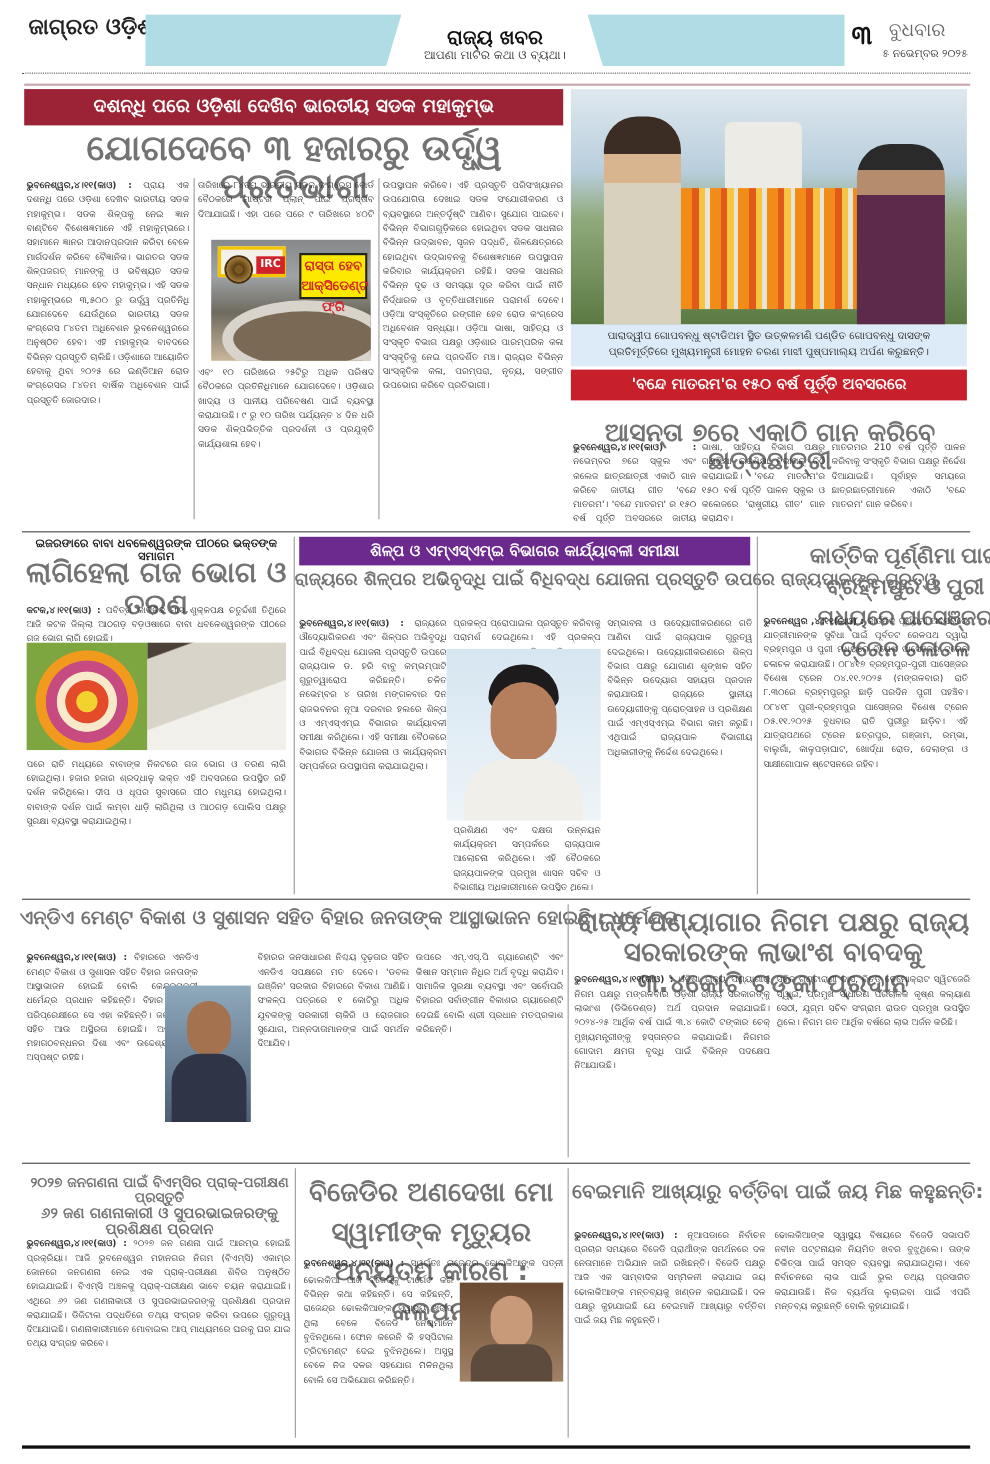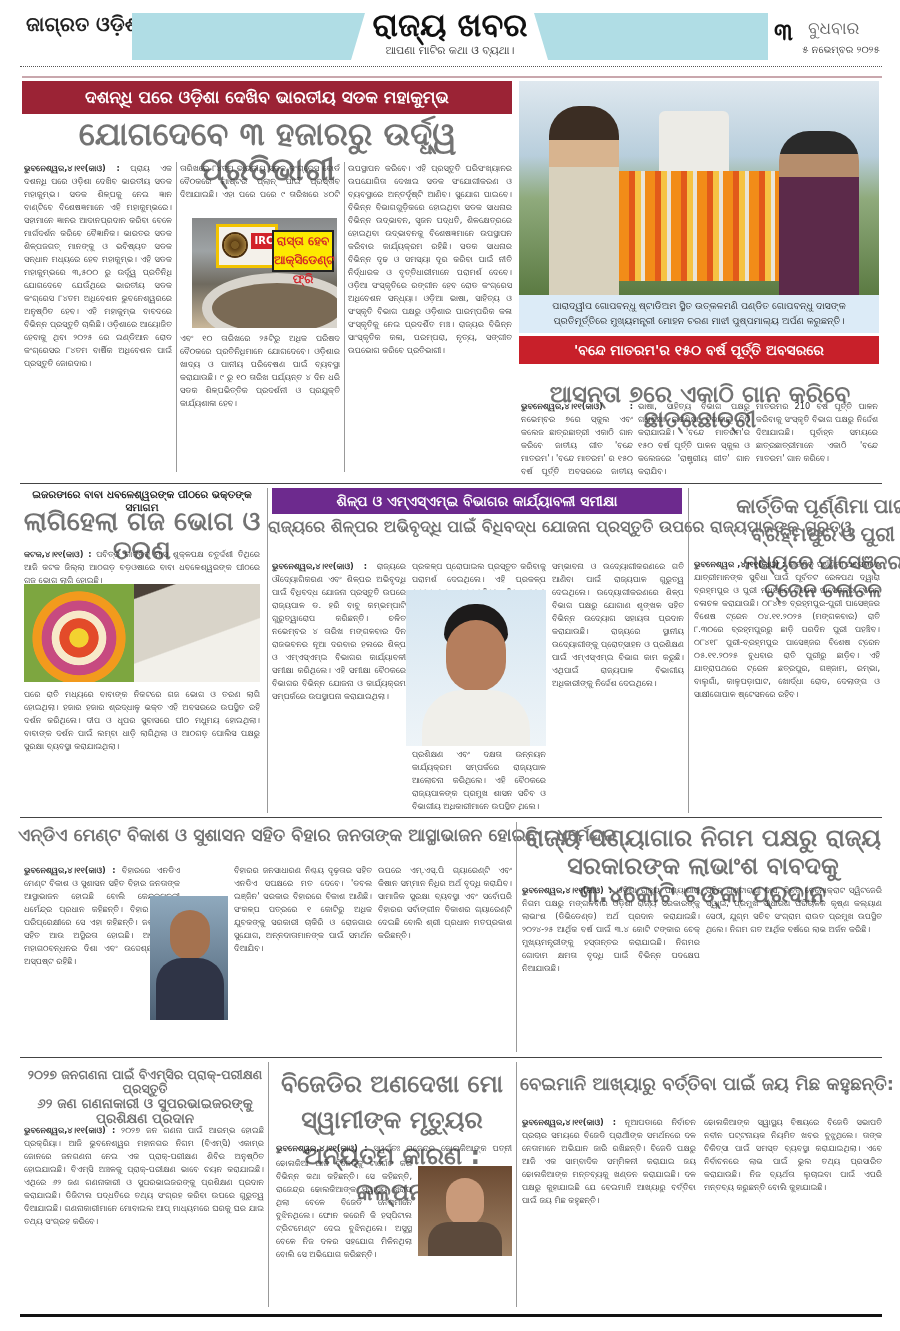--- a/index.html
+++ b/index.html
@@ -3,21 +3,21 @@
 <meta charset="utf-8">
 <style>
   *{box-sizing:border-box;margin:0;padding:0;}
   body{width:900px;height:1331px;background:#fff;font-family:"DejaVu Sans",sans-serif;color:#222;overflow:hidden;position:relative;}
   .abs{position:absolute;}
   
   .logo{left:26px;top:12px;font-size:20px;font-weight:bold;color:#222;letter-spacing:0px;}
   .band{background:#b0dde5;}
   .band-left{left:132px;top:13px;width:233px;height:47px;clip-path:polygon(0 0,100% 0,94% 100%,0 100%);}
   .band-right{left:534px;top:13px;width:234px;height:47px;clip-path:polygon(0 0,100% 0,100% 100%,6% 100%);}
-  .sec-title{left:370px;top:6px;width:160px;text-align:center;font-size:32px;font-weight:bold;color:#111;}
+  .sec-title{left:370px;top:24px;width:160px;text-align:center;font-size:18px;font-weight:bold;color:#111;}
   .sec-sub{left:370px;top:44px;width:160px;text-align:center;font-size:11px;color:#333;}
   .page-no{left:774px;top:18px;font-size:24px;font-weight:bold;color:#111;}
   .day{left:808px;top:18px;font-size:17px;color:#666;}
   .date{left:786px;top:44px;width:110px;text-align:center;font-size:10px;color:#333;}
   .dots{left:20px;top:66px;width:862px;border-top:1px dotted #555;}
   .rule{left:22px;top:76px;width:860px;height:2px;background:#c9a7ad;}
   
   .kicker{color:#fff;font-weight:bold;text-align:center;}
   .head{font-weight:bold;color:#737373;text-align:center;line-height:1.1;}
   .body{font-size:8.2px;line-height:13px;color:#333;text-align:justify;overflow:hidden;}
@@ -48,21 +48,21 @@
     <b>ଭୁବନେଶ୍ୱର,୪।୧୧(କାଓ) :</b>
     <span>ପ୍ରାୟ ଏକ ଦଶନ୍ଧି ପରେ ଓଡ଼ିଶା ଦେଖିବ ଭାରତୀୟ ସଡକ ମହାକୁମ୍ଭ। ସଡକ ଶିଳ୍ପକୁ ନେଇ ଜ୍ଞାନ ବାଣ୍ଟିବେ ବିଶେଷଜ୍ଞମାନେ ଏହି ମହାକୁମ୍ଭରେ। ସହାମାନେ ଜ୍ଞାନର ଆଦାନପ୍ରଦାନ କରିବା ବେଳେ ମାର୍ଗଦର୍ଶନ କରିବେ ବୈଜ୍ଞାନିକ। ଭାରତର ସଡକ ଶିଳ୍ପଜଗତ୍ ମାନଙ୍କୁ ଓ ଭବିଷ୍ୟତ ସଡକ ସନ୍ଧାନ ମଧ୍ୟରେ ହେବ ମହାକୁମ୍ଭ। ଏହି ସଡକ ମହାକୁମ୍ଭରେ ୩,୫୦୦ ରୁ ଉର୍ଦ୍ଧ୍ୱ ପ୍ରତିନିଧି ଯୋଗଦେବେ ଯେଉଁଥିରେ ଭାରତୀୟ ସଡକ କଂଗ୍ରେସ ୮୪ତମ ଅଧିବେଶନ ଭୁବନେଶ୍ୱରରେ ଅନୁଷ୍ଠିତ ହେବ। ଏହି ମହାକୁମ୍ଭ ବାବଦରେ ବିଭିନ୍ନ ପ୍ରସ୍ତୁତି ଚାଲିଛି। ଓଡ଼ିଶାରେ ଆୟୋଜିତ ହେବାକୁ ଥିବା ୨୦୨୫ ରେ ଇଣ୍ଡିଆନ ରୋଡ କଂଗ୍ରେସର ୮୪ତମ ବାର୍ଷିକ ଅଧିବେଶନ ପାଇଁ ପ୍ରସ୍ତୁତି ଜୋରଦାର।</span>
   </div>
   <div class="vrule" style="left:176px;top:162px;height:310px;"></div>
   <div class="col body" style="left:180px;top:162px;width:160px;height:40px;">
     <span>ତାରିଖରେ ୮୪ତମ ଭାରତୀୟ ସଡକ କଂଗ୍ରେସ ବୋର୍ଡ ବୈଠକରେ ମାଷ୍ଟର ପ୍ଲାନ୍ ପାଇଁ ପ୍ରସ୍ତାବ ଦିଆଯାଇଛି। ଏହା ପରେ ପରେ ୯ ତାରିଖରେ ୪୦ଟି ସହଯୋଗୀ ବୈଠକ।</span>
   </div>
 
   <div class="photo" style="left:192px;top:218px;width:145px;height:110px;background:linear-gradient(180deg,#87898a 0%,#9ea3a5 30%,#6f6a5f 60%,#c9b79a 100%);">
     <div class="abs" style="left:10px;top:55px;width:150px;height:70px;border-radius:50%;border:10px solid #d8d4cc;background:#7a6a55;"></div>
-    <div class="abs" style="left:24px;top:6px;width:62px;height:44px;background:#f4f1ea;border:3px solid #f3c400;">
+    <div class="abs" style="left:6px;top:6px;width:62px;height:28px;background:#f4f1ea;border:3px solid #f3c400;">
       <div class="abs" style="left:3px;top:5px;width:26px;height:26px;border-radius:50%;background:radial-gradient(circle,#7a5a24 20%,#5b3c12 22%,#9d7a3a 60%,#4a2e0e 62%);"></div>
       <div class="abs" style="left:32px;top:6px;width:26px;height:16px;background:#d2232a;color:#fff;font-size:10px;font-weight:bold;text-align:center;line-height:16px;">IRC</div>
     </div>
     <div class="abs" style="left:80px;top:12px;width:62px;height:42px;background:#fde900;border:2px solid #222;color:#d2232a;font-weight:bold;font-size:12px;text-align:center;line-height:19px;">ରାସ୍ତା ହେବ ଆକ୍ସିଡେଣ୍ଟ ଫ୍ରି</div>
   </div>
   <div class="col body" style="left:180px;top:332px;width:160px;height:142px;">
     <span>ଏବଂ ୧୦ ତାରିଖରେ ୨୫ଟିରୁ ଅଧିକ ପରିଷଦ ବୈଠକରେ ପ୍ରତିନିଧିମାନେ ଯୋଗଦେବେ। ଓଡ଼ିଶାର ଖାଦ୍ୟ ଓ ପାନୀୟ ପରିବେଷଣ ପାଇଁ ବ୍ୟବସ୍ଥା କରାଯାଉଛି। ୯ ରୁ ୧୦ ତାରିଖ ପର୍ଯ୍ୟନ୍ତ ୪ ଦିନ ଧରି ସଡକ ଶିଳ୍ପଭିତ୍ତିକ ପ୍ରଦର୍ଶନୀ ଓ ପ୍ରଯୁକ୍ତି କାର୍ଯ୍ୟଶାଳା ହେବ।</span>
   </div>
   <div class="vrule" style="left:344px;top:162px;height:310px;"></div>
   <div class="col body" style="left:348px;top:162px;width:164px;height:312px;">

